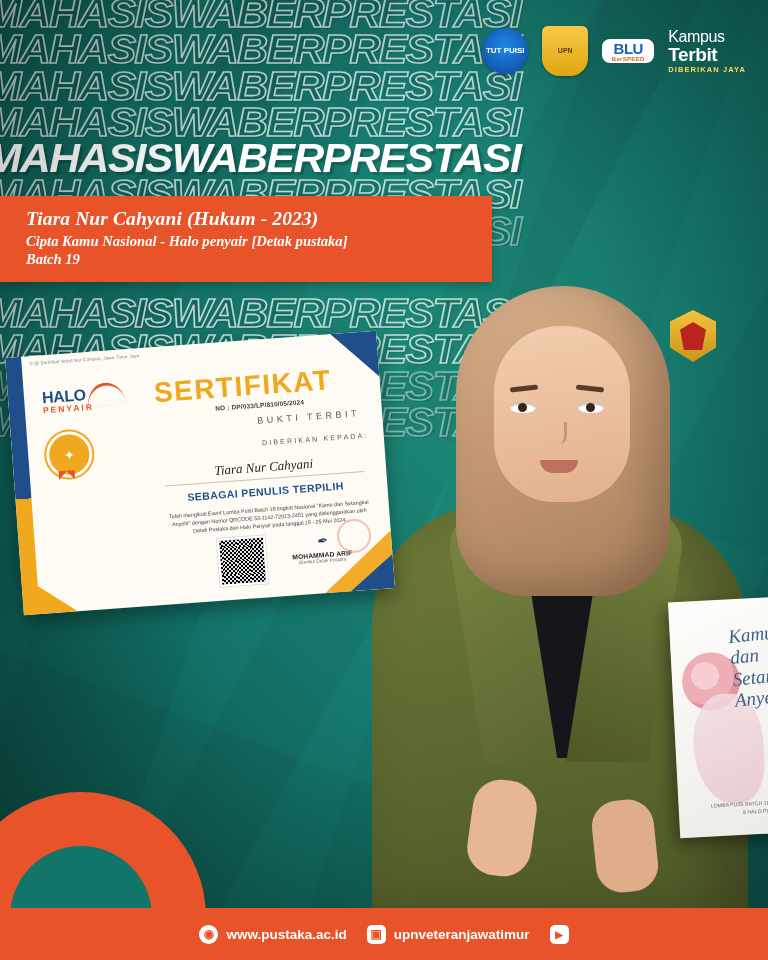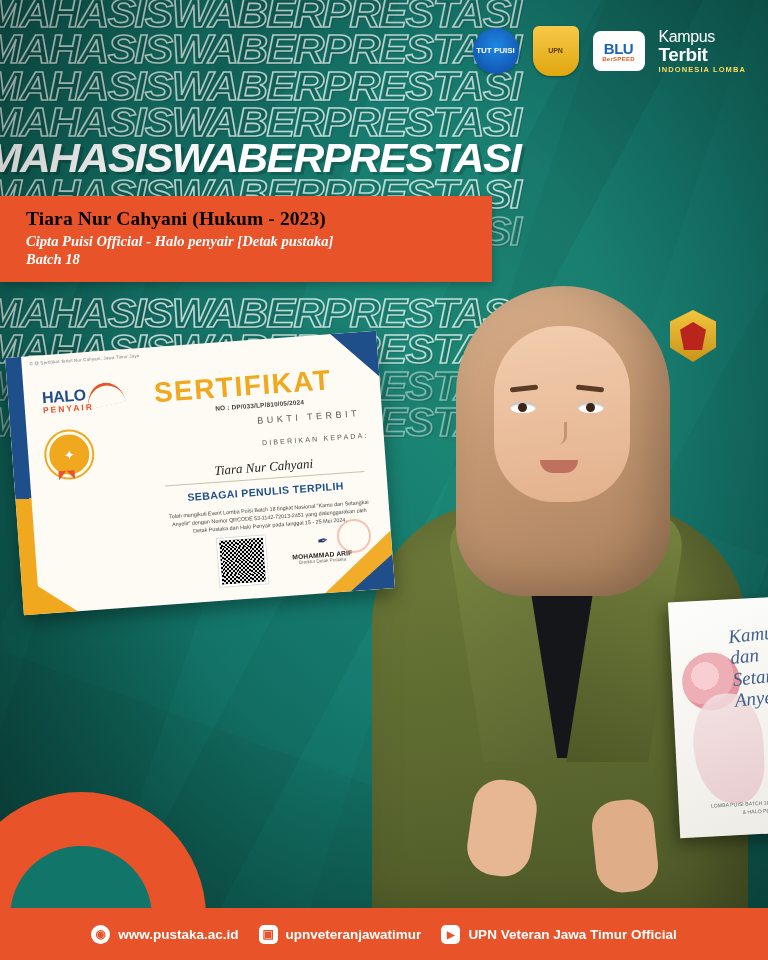--- a/index.html
+++ b/index.html
@@ -91,21 +91,21 @@
   }
   .logo-tutwuri { background: radial-gradient(circle at 50% 40%, #1e88e5, #0d47a1); }
   .logo-upn {
     width: 46px; height: 50px;
     border-radius: 6px 6px 18px 18px;
     background: linear-gradient(#f7c948, #e0a60f);
     color: #5a3b00;
     font-size: 7px;
   }
   .logo-blu {
-    width: 52px; height: 40px;
+    width: 52px; height: 24px;
     border-radius: 8px;
     background: #fff;
     color: #1b63b5;
     font-weight: 800;
     font-size: 15px;
     letter-spacing: -.5px;
     flex-direction: column;
     display: flex; align-items: center; justify-content: center;
     line-height: 1;
   }
@@ -133,22 +133,23 @@
     width: 492px;
     background: #e8532a;
     padding: 12px 20px 14px 26px;
     box-sizing: border-box;
     z-index: 7;
     box-shadow: 0 3px 8px rgba(0,0,0,.25);
   }
   .banner-title {
     font-family: "Liberation Serif", serif;
     font-weight: 700;
+    font-style: italic;
     font-size: 19.5px;
-    color: #000000;
+    color: #ffffff;
     margin: 0 0 3px 0;
     letter-spacing: .1px;
   }
   .banner-desc {
     font-family: "Liberation Serif", serif;
     font-weight: 700;
     font-style: italic;
     font-size: 14.6px;
     color: #ffffff;
     line-height: 1.21;
@@ -538,28 +539,28 @@
     <div class="logo-circle logo-upn">
       <span>UPN</span>
     </div>
     <div class="logo-blu">
       <span>BLU</span>
       <span class="sub">BerSPEED</span>
     </div>
     <div class="logo-km">
       <span class="l1">Kampus</span>
       <span class="l2">Terbit</span>
-      <span class="l3">INDONESIA LOMBA</span>
+      <span class="l3">DIBERIKAN JAYA</span>
     </div>
   </div>
 
   <div class="banner">
     <div class="banner-title">Tiara Nur Cahyani (Hukum - 2023)</div>
-    <div class="banner-desc">Cipta Puisi Official - Halo penyair [Detak pustaka]</div>
-    <div class="banner-desc">Batch 18</div>
+    <div class="banner-desc">Cipta Kamu Nasional - Halo penyair [Detak pustaka]</div>
+    <div class="banner-desc">Batch 19</div>
   </div>
 
   <div class="certificate">
     <div class="cert-edge-left"></div>
     <div class="cert-corner-tr"></div>
     <div class="cert-corner-br"></div>
     <div class="cert-corner-br2"></div>
     <div class="cert-corner-bl"></div>
 
     <div class="cert-tiny">© @ Sertifikat Terbit Nur Cahyani, Jawa Timur Jaya</div>
@@ -628,17 +629,16 @@
     <div class="footer-item">
       <span class="ficon round">◉</span>
       <span>www.pustaka.ac.id</span>
     </div>
     <div class="footer-item">
       <span class="ficon">▣</span>
       <span>upnveteranjawatimur</span>
     </div>
     <div class="footer-item">
       <span class="ficon yt">▶</span>
-      <span>UPN Veteran Jawa Timur Official</span>
     </div>
   </div>
 
 </div>
 
 </body></html>

